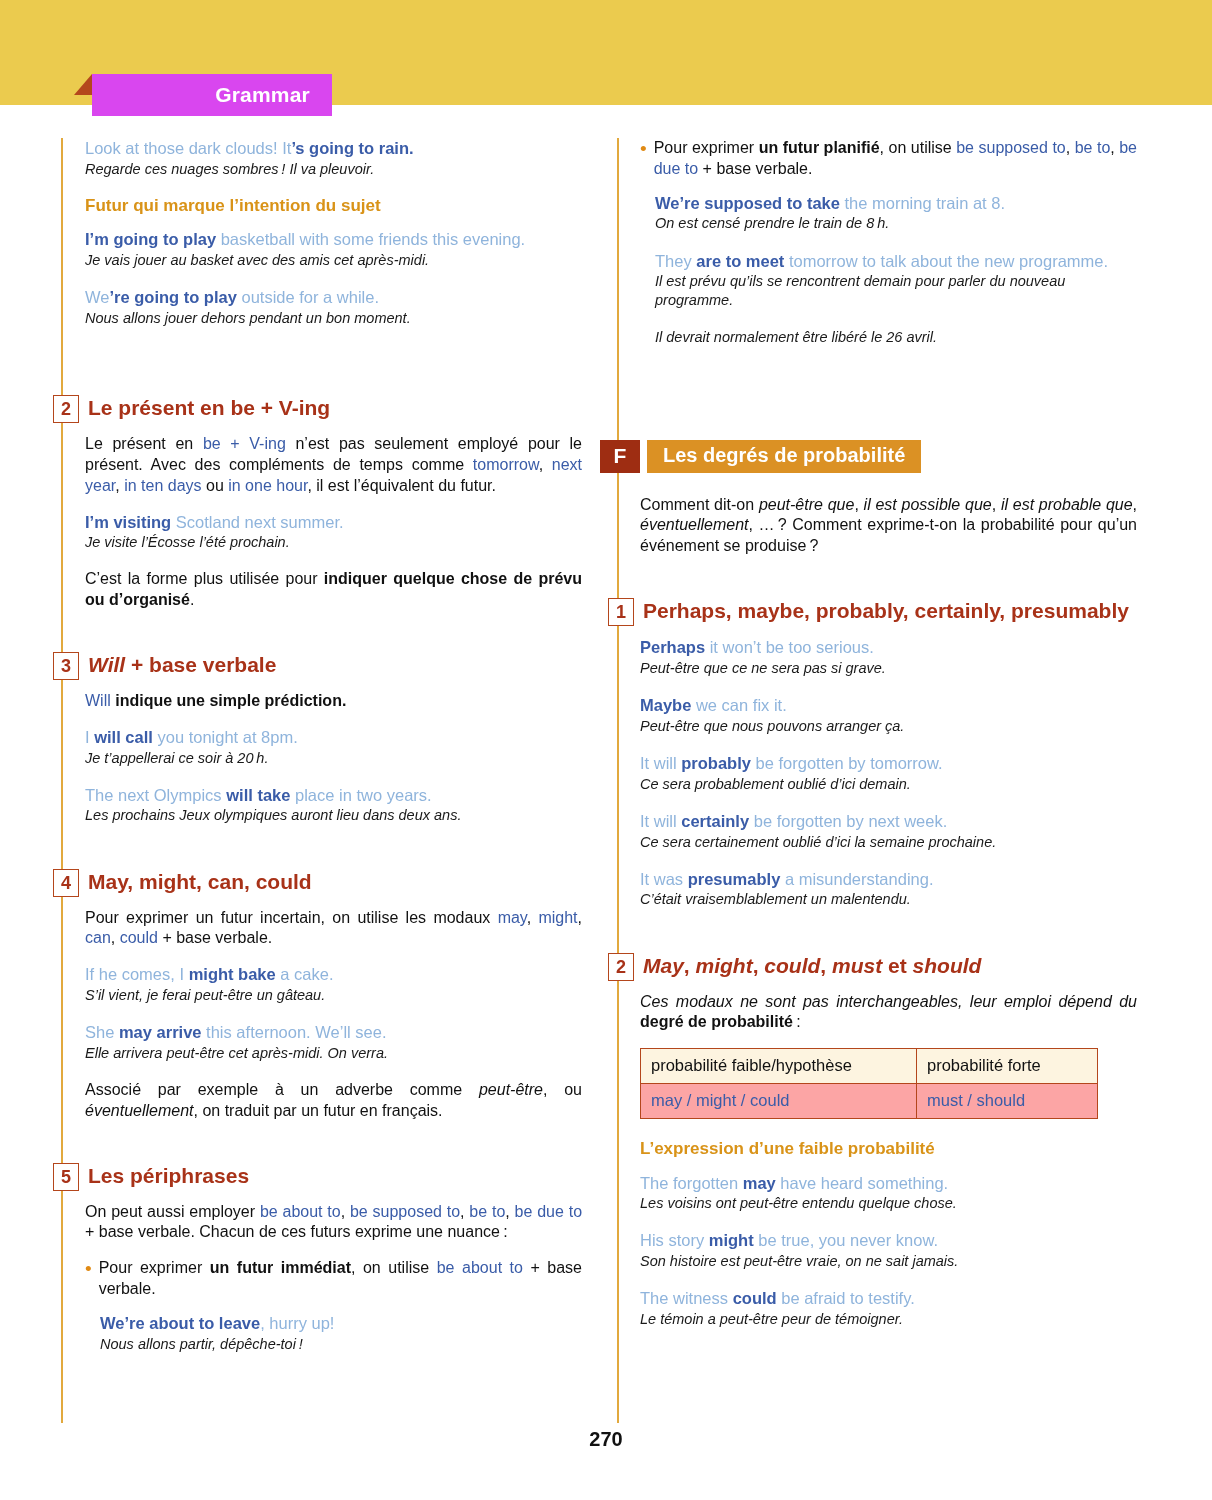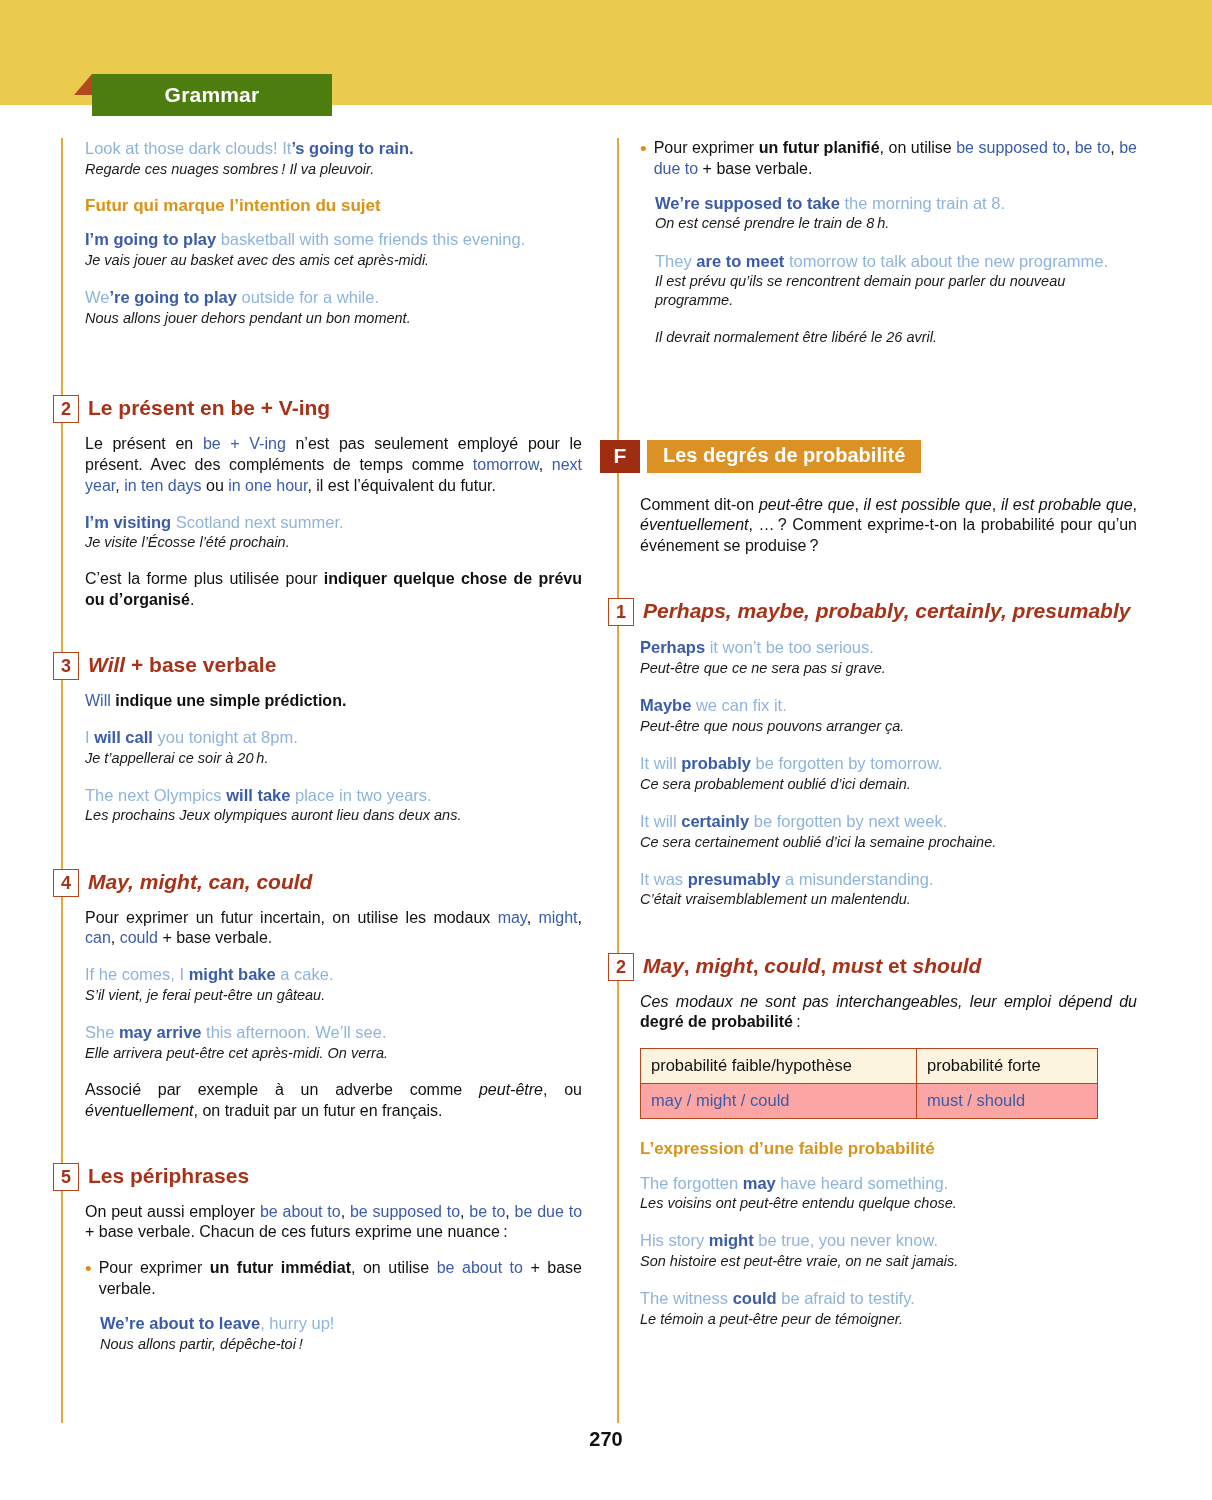--- a/index.html
+++ b/index.html
@@ -4,22 +4,22 @@
 <style>
   html,body{margin:0;padding:0;}
   body{
     width:1212px;height:1500px;background:#ffffff;
     font-family:"Liberation Sans", sans-serif;
     -webkit-font-smoothing:antialiased;
     position:relative;overflow:hidden;
   }
   
   .topband{position:absolute;left:0;top:0;width:1212px;height:105px;background:#EBCB4E;}
-  .ribbon{position:absolute;left:92px;top:74px;height:42px;min-width:196px;background:#4d7c0f;
-          display:flex;align-items:center;justify-content:center;padding:0 22px;z-index:3;}
+  .ribbon{position:absolute;left:92px;top:74px;height:42px;min-width:196px;background:#d946ef;
+          display:flex;align-items:center;justify-content:flex-end;padding:0 22px;z-index:3;}
   .ribbon-label{color:#ffffff;font-size:21px;font-weight:bold;letter-spacing:.2px;}
   .fold-l{position:absolute;left:92px;top:74px;width:18px;height:21px;background:#B4471C;
           clip-path:polygon(0 0,100% 0,100% 100%);z-index:2;}
   .fold-r{position:absolute;left:270px;top:74px;width:18px;height:21px;background:#B4471C;
           clip-path:polygon(0 0,100% 0,0 100%);z-index:2;}
   .ribbon-notch-l{position:absolute;left:74px;top:74px;width:18px;height:21px;background:#B4471C;
           clip-path:polygon(100% 0,100% 100%,0 100%);z-index:2;}
   .ribbon-notch-r{position:absolute;left:288px;top:74px;width:18px;height:21px;background:#B4471C;
           clip-path:polygon(0 0,0 100%,100% 100%);z-index:2;}
 
@@ -47,21 +47,21 @@
   .para i{font-style:italic;}
 
   .orange-h{color:#D99318;font-size:17px;font-weight:bold;margin:0 0 13px 0;line-height:1.2;}
 
   
   .numhead{display:flex;align-items:flex-start;gap:9px;margin:0 0 11px -32px;position:relative;}
   .numbox{flex:0 0 auto;width:24px;height:26px;border:1.6px solid #B4461C;background:#ffffff;
           color:#A83218;font-size:18px;font-weight:bold;display:flex;align-items:center;
           justify-content:center;line-height:1;position:relative;z-index:2;}
   .numtitle{color:#A83218;font-size:21px;font-weight:bold;line-height:1.12;padding-top:1px;}
-  .numtitle.ital{font-style:italic;text-align:center;}
+  .numtitle.ital{text-align:center;}
   .numtitle .reg{font-style:normal;text-align:right;}
   .numtitle .it{font-style:italic;}
 
   
   .secbar{display:flex;align-items:stretch;gap:7px;margin:0 0 22px -40px;position:relative;z-index:2;}
   .secletter{width:40px;height:33px;background:#9E2D12;color:#fff;font-size:21px;font-weight:bold;
              display:flex;align-items:center;justify-content:center;}
   .sectitle{background:#DB9124;color:#fff;font-size:20px;font-weight:bold;
             display:flex;align-items:center;padding:0 16px 2px 16px;}
 

